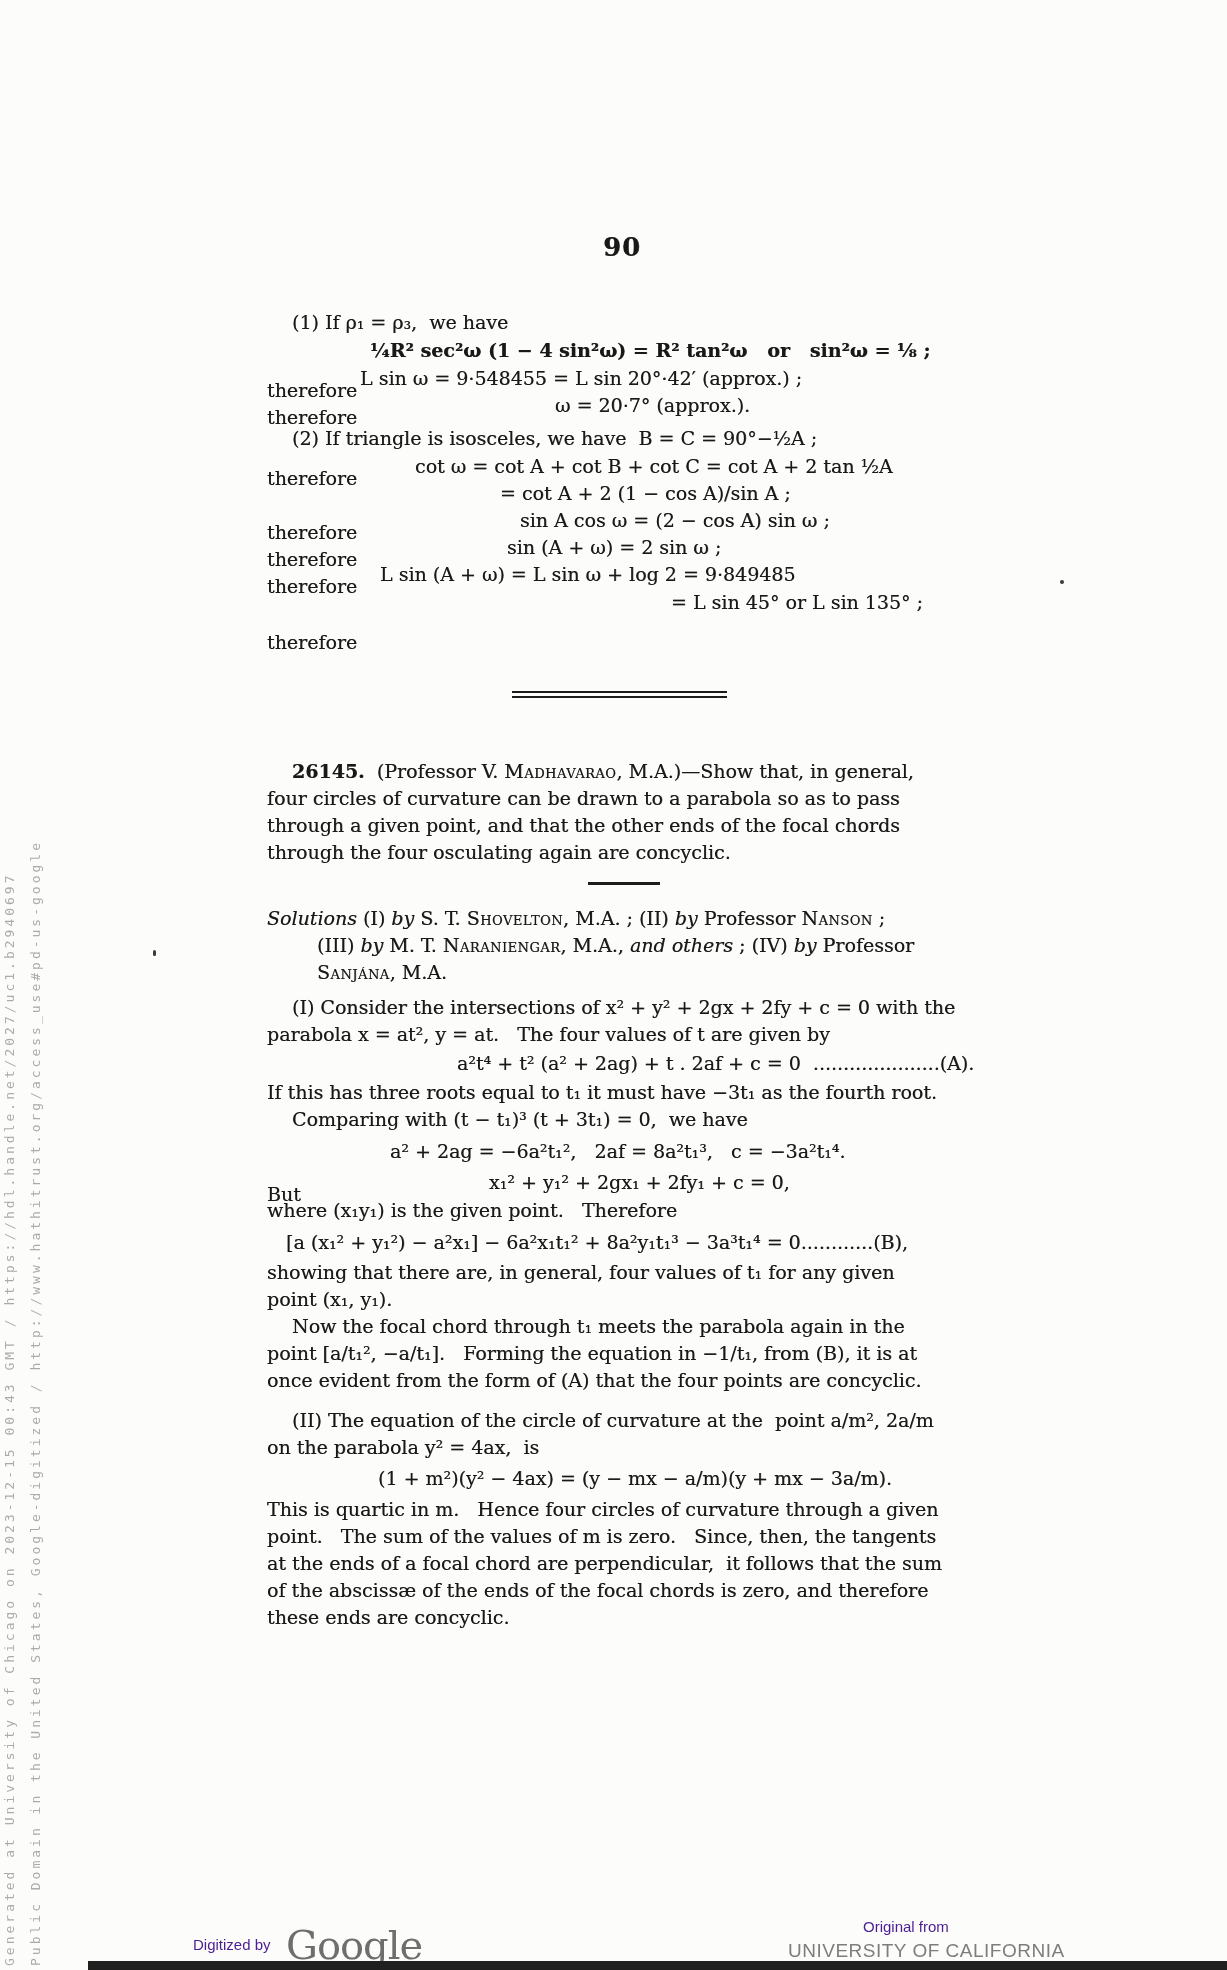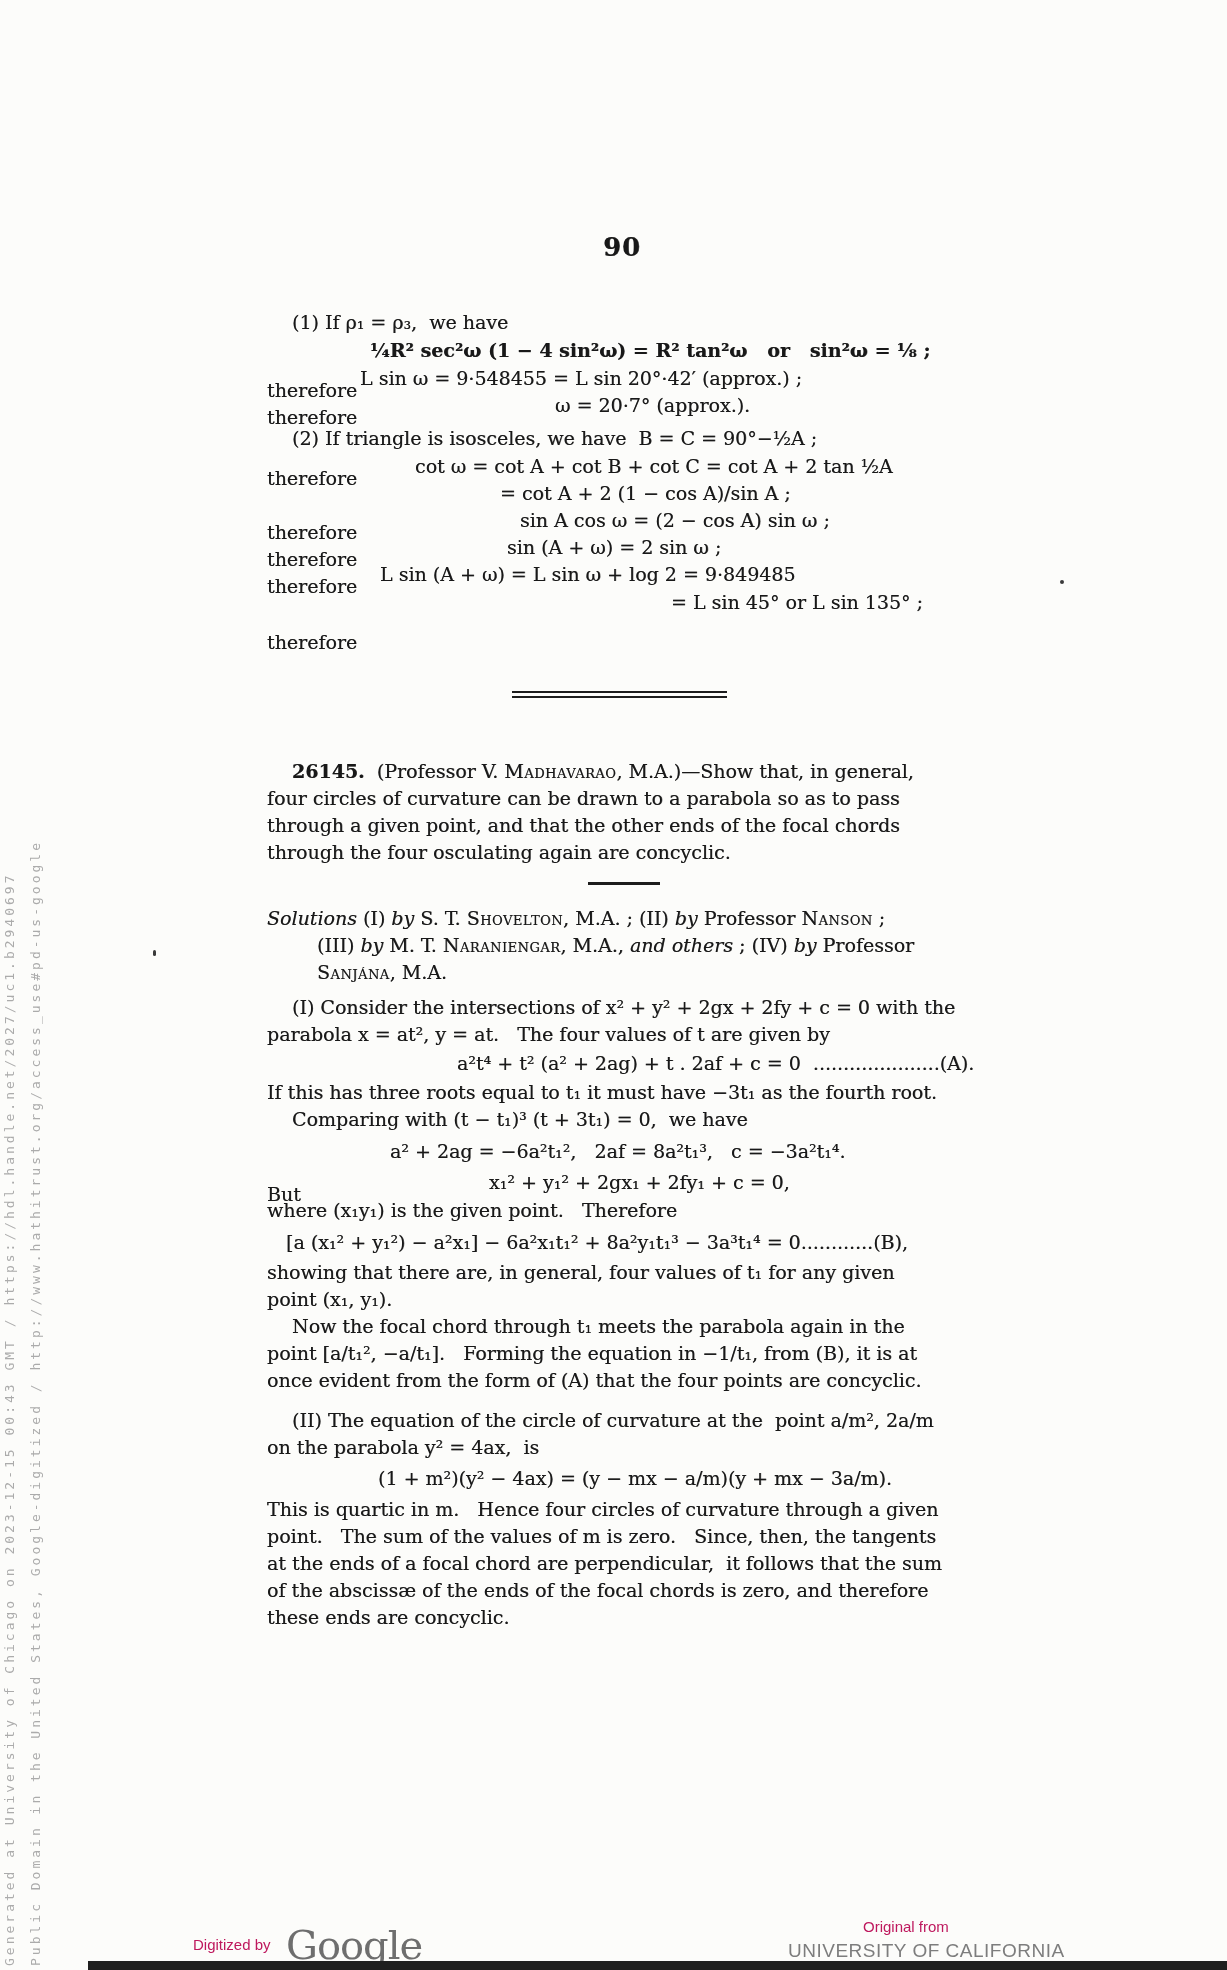--- a/index.html
+++ b/index.html
@@ -35,21 +35,21 @@
   .rule-short{position:absolute;height:2.5px;background:#1c1c1c;}
   
   .vtext{
     position:absolute;
     transform:rotate(-90deg);transform-origin:0 0;
     white-space:nowrap;
     font-family:"DejaVu Sans Mono", monospace;
     font-size:13px;letter-spacing:3px;color:#ababab;
   }
   
-  .f-sans{position:absolute;font-family:"Liberation Sans", sans-serif;color:#be185d;}
+  .f-sans{position:absolute;font-family:"Liberation Sans", sans-serif;color:#4c1d95;}
   #google-logo{
     position:absolute;font-family:"DejaVu Serif", serif;
     font-size:40px;color:#6e6e6e;letter-spacing:-1px;
   }
   #bottom-bar{position:absolute;background:#1f1f1f;}
   .speck{position:absolute;background:#3a3a3a;border-radius:50%;}
 </style>
 </head>
 <body>
 

